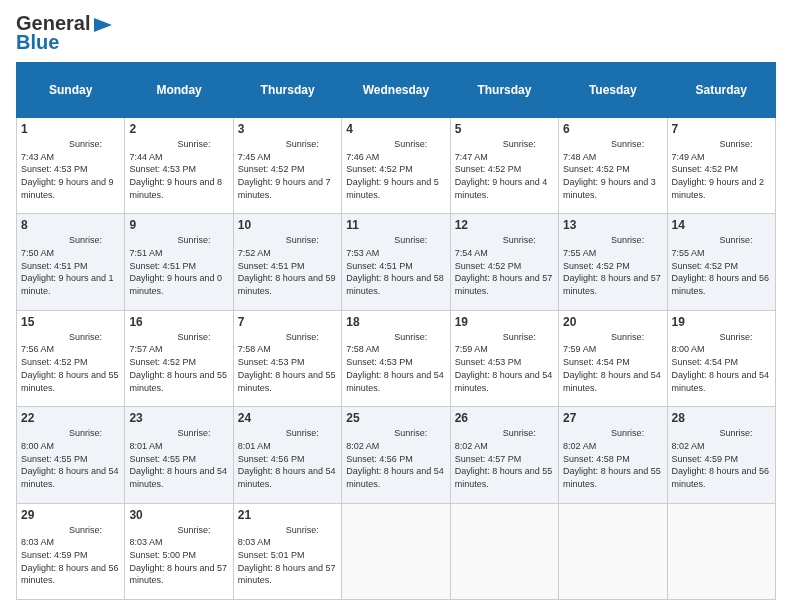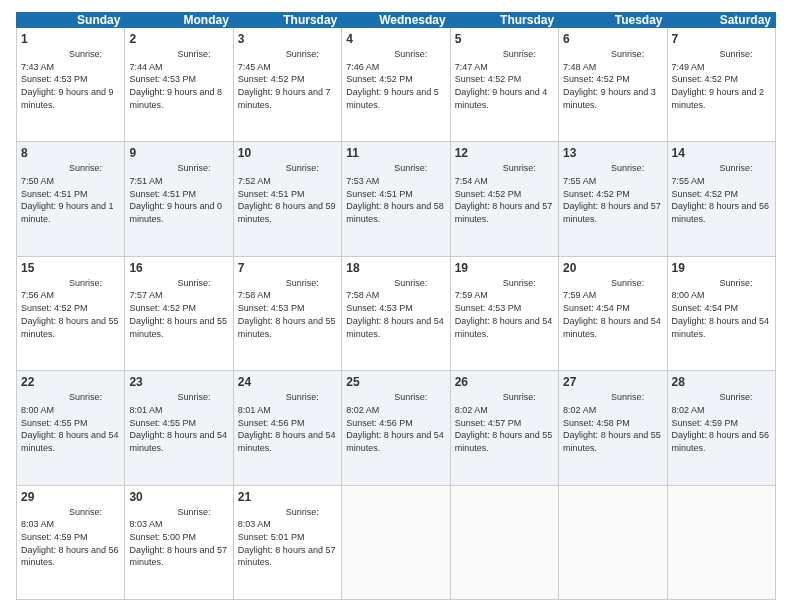--- a/index.html
+++ b/index.html
@@ -49,22 +49,22 @@
       flex: 1;
       border-collapse: collapse;
       width: 100%;
       table-layout: fixed;
     }
     .calendar thead th {
       background: #1a6faf;
       color: #fff;
       font-size: 12px;
       font-weight: bold;
-      padding: 0 4px;
-      text-align: right;
+      padding: 20px 4px;
+      text-align: center;
       border: 1px solid #1a6faf;
     }
     .calendar tbody td {
       border: 1px solid #ccc;
       vertical-align: top;
       padding: 4px 4px;
       font-size: 9.5px;
       color: #333;
       background: #fff;
     }
@@ -83,20 +83,35 @@
       margin-left: 48px;
     }
     .empty-cell {
       background: #f9f9f9 !important;
     }
   </style>
 </head>
 <body>
 
 <div class="page">
+  <div class="header">
+    <div class="logo">
+      <div class="logo-row">
+        <span style="font-size:20px; font-weight:bold; color:#333;">General</span>
+        <svg width="22" height="18" viewBox="0 0 22 18" style="margin-left:2px; margin-top:2px;">
+          <polygon points="2,2 20,9 2,16" fill="#1a6faf"></polygon>
+        </svg>
+      </div>
+      <span style="font-size:20px; font-weight:bold; color:#1a6faf; margin-top:-4px;">Blue</span>
+    </div>
+    <div class="title-block">
+      <div class="month-title"></div>
+      <div class="location"></div>
+    </div>
+  </div>
 
   <table class="calendar">
     <thead>
       <tr>
       <th>Sunday</th>
           <th>Monday</th>
           <th>Thursday</th>
           <th>Wednesday</th>
           <th>Thursday</th>
           <th>Tuesday</th>

